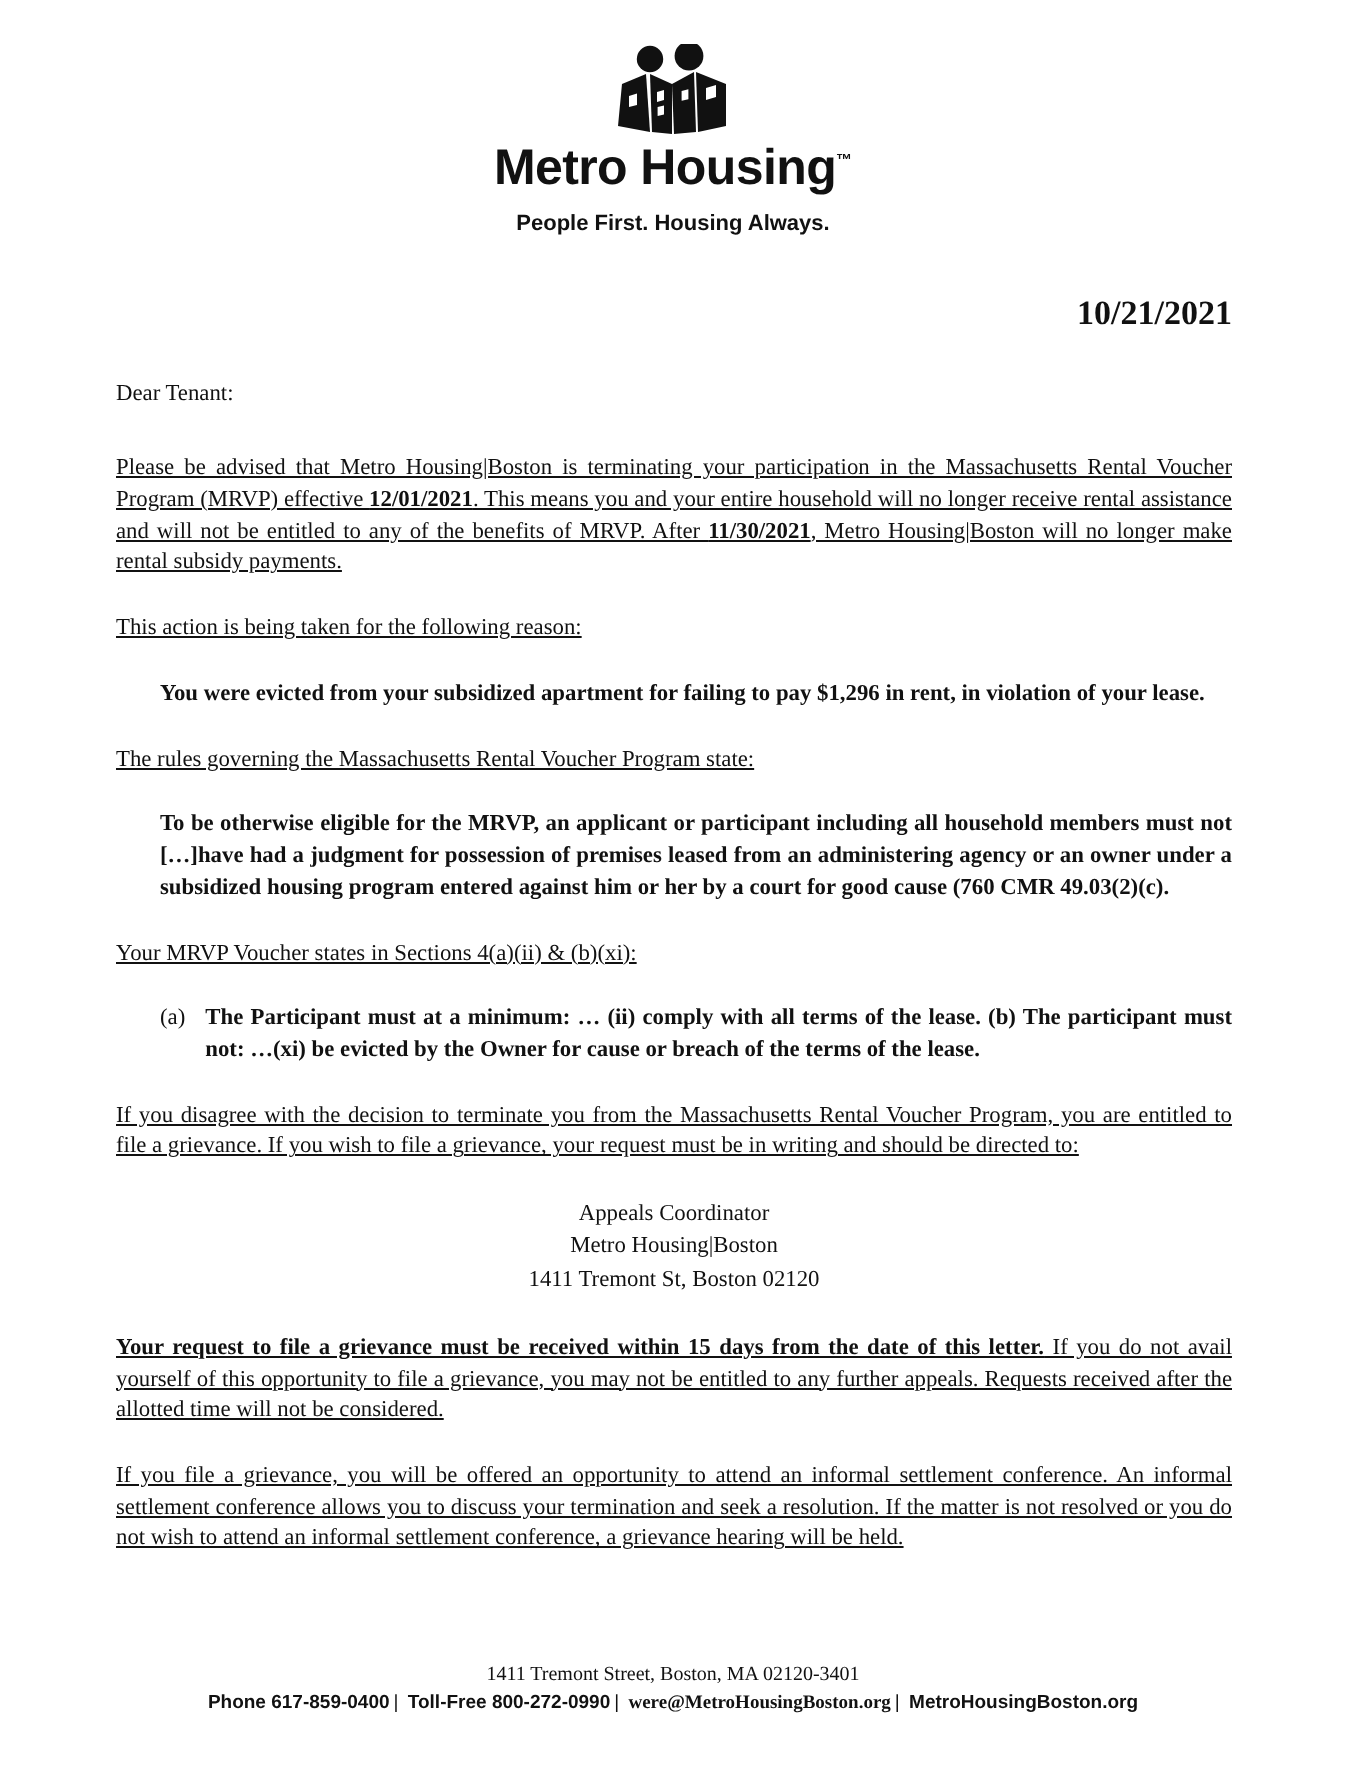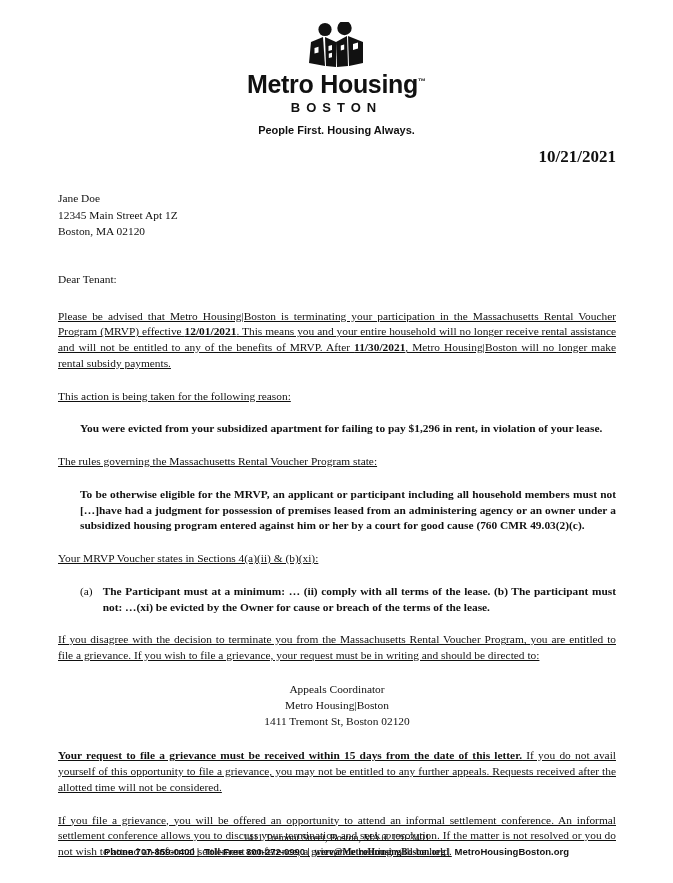--- a/index.html
+++ b/index.html
@@ -170,33 +170,27 @@
       <path d="M30 15 L41 20 L41 45 L31 44 Z" fill="#111111"></path>
       <path d="M41 20 L52 14 L53 44 L42 45 Z" fill="#111111"></path>
       <path d="M53 14 L68 20 L68 41 L54 44 Z" fill="#111111"></path>
       <path d="M19.5 26 L23.5 24.8 L23.5 30.5 L19.5 31.5 Z" fill="#ffffff"></path>
       <path d="M33.5 24 L37 23 L37 28 L33.5 29 Z" fill="#ffffff"></path>
       <path d="M33.8 31.5 L37 30.8 L37 35.3 L33.8 36 Z" fill="#ffffff"></path>
       <path d="M45.8 23.5 L49.2 22.6 L49.2 27.6 L45.8 28.4 Z" fill="#ffffff"></path>
       <path d="M58 22 L63 20.5 L63 26.5 L58 28 Z" fill="#ffffff"></path>
     </svg>
     <div class="wordmark"><span>Metro Housing</span><span class="tm">™</span></div>
-    <div class="subwordmark">BOSTON</div>
     <div class="tagline">People First. Housing Always.</div>
   </div>
 
   <div class="letter-body">
 
     <div class="date-line">10/21/2021</div>
 
-    <div class="recipient">
-      <div>Jane Doe</div>
-      <div>12345 Main Street Apt 1Z</div>
-      <div>Boston, MA 02120</div>
-    </div>
 
 
     <div class="salutation">Dear Tenant:</div>
 
     <p class="para"><span>Please be advised that Metro Housing|Boston is terminating your participation in the Massachusetts Rental Voucher Program (MRVP) effective </span><b>12/01/2021</b><span>. This means you and your entire household will no longer receive rental assistance and will not be entitled to any of the benefits of MRVP. After </span><b>11/30/2021</b><span>, Metro Housing|Boston will no longer make rental subsidy payments.</span></p>
 
     <p class="para">This action is being taken for the following reason:</p>
 
     <div class="quote-oneline">You were evicted from your subsidized apartment for failing to pay $1,296 in rent, in violation of your lease.</div>
 
@@ -220,16 +214,16 @@
     </div>
 
     <p class="para"><b>Your request to file a grievance must be received within 15 days from the date of this letter.</b><span> If you do not avail yourself of this opportunity to file a grievance, you may not be entitled to any further appeals. Requests received after the allotted time will not be considered.</span></p>
 
     <p class="para">If you file a grievance, you will be offered an opportunity to attend an informal settlement conference. An informal settlement conference allows you to discuss your termination and seek a resolution. If the matter is not resolved or you do not wish to attend an informal settlement conference, a grievance hearing will be held.</p>
 
   </div>
 
   <div class="footer">
     <div class="footer-line1">1411 Tremont Street, Boston, MA 02120-3401</div>
-    <div class="footer-line2"><span>Phone</span> <span>707-859-0400</span><span class="sep">|</span> <span>Toll-Free</span> <span>800-272-0990</span><span class="sep">|</span> <span class="serifbit">were@MetroHousingBoston.org</span><span class="sep">|</span> <span>MetroHousingBoston.org</span></div>
+    <div class="footer-line2"><span>Phone</span> <span>617-859-0400</span><span class="sep">|</span> <span>Toll-Free</span> <span>800-272-0990</span><span class="sep">|</span> <span class="serifbit">were@MetroHousingBoston.org</span><span class="sep">|</span> <span>MetroHousingBoston.org</span></div>
   </div>
 
 </div>
 
 </body></html>

